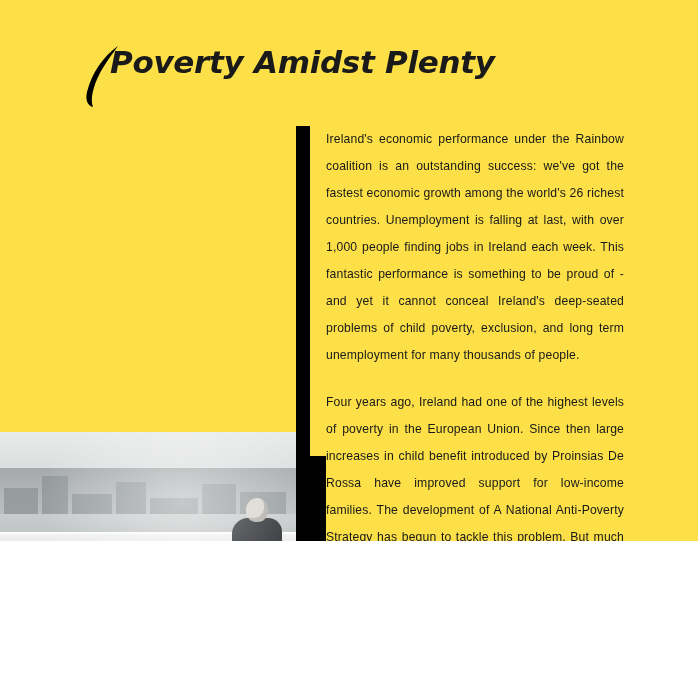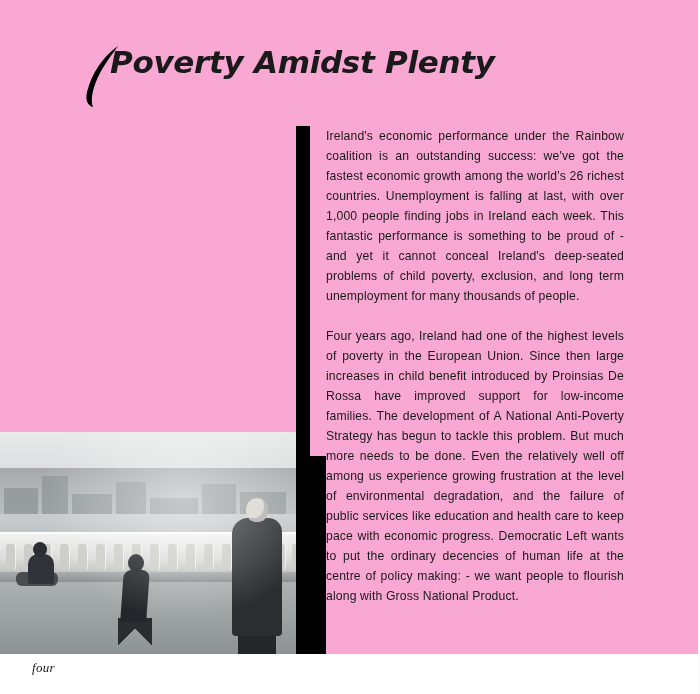--- a/index.html
+++ b/index.html
@@ -9,22 +9,22 @@
   body {
     width: 700px;
     height: 694px;
     background: #ffffff;
     font-family: "Liberation Sans", sans-serif;
     overflow: hidden;
   }
   .page {
     position: relative;
     width: 700px;
-    height: 694px;
-    background: #f9a8d4;
+    height: 541px;
+    background: #fde047;
     overflow: hidden;
   }
 
   
   .title-block {
     position: absolute;
     left: 84px;
     top: 44px;
     width: 520px;
     height: 60px;
@@ -178,21 +178,21 @@
   
   .text-col {
     position: absolute;
     left: 326px;
     top: 126px;
     width: 298px;
   }
   .para {
     font-family: "Liberation Sans", sans-serif;
     font-size: 12.2px;
-    line-height: 20px;
+    line-height: 27px;
     color: #17191a;
     text-align: justify;
     letter-spacing: 0.15px;
     margin: 0 0 20px 0;
   }
   .para:last-child { margin-bottom: 9px; }
 
   
   .footer-bar {
     position: absolute;

